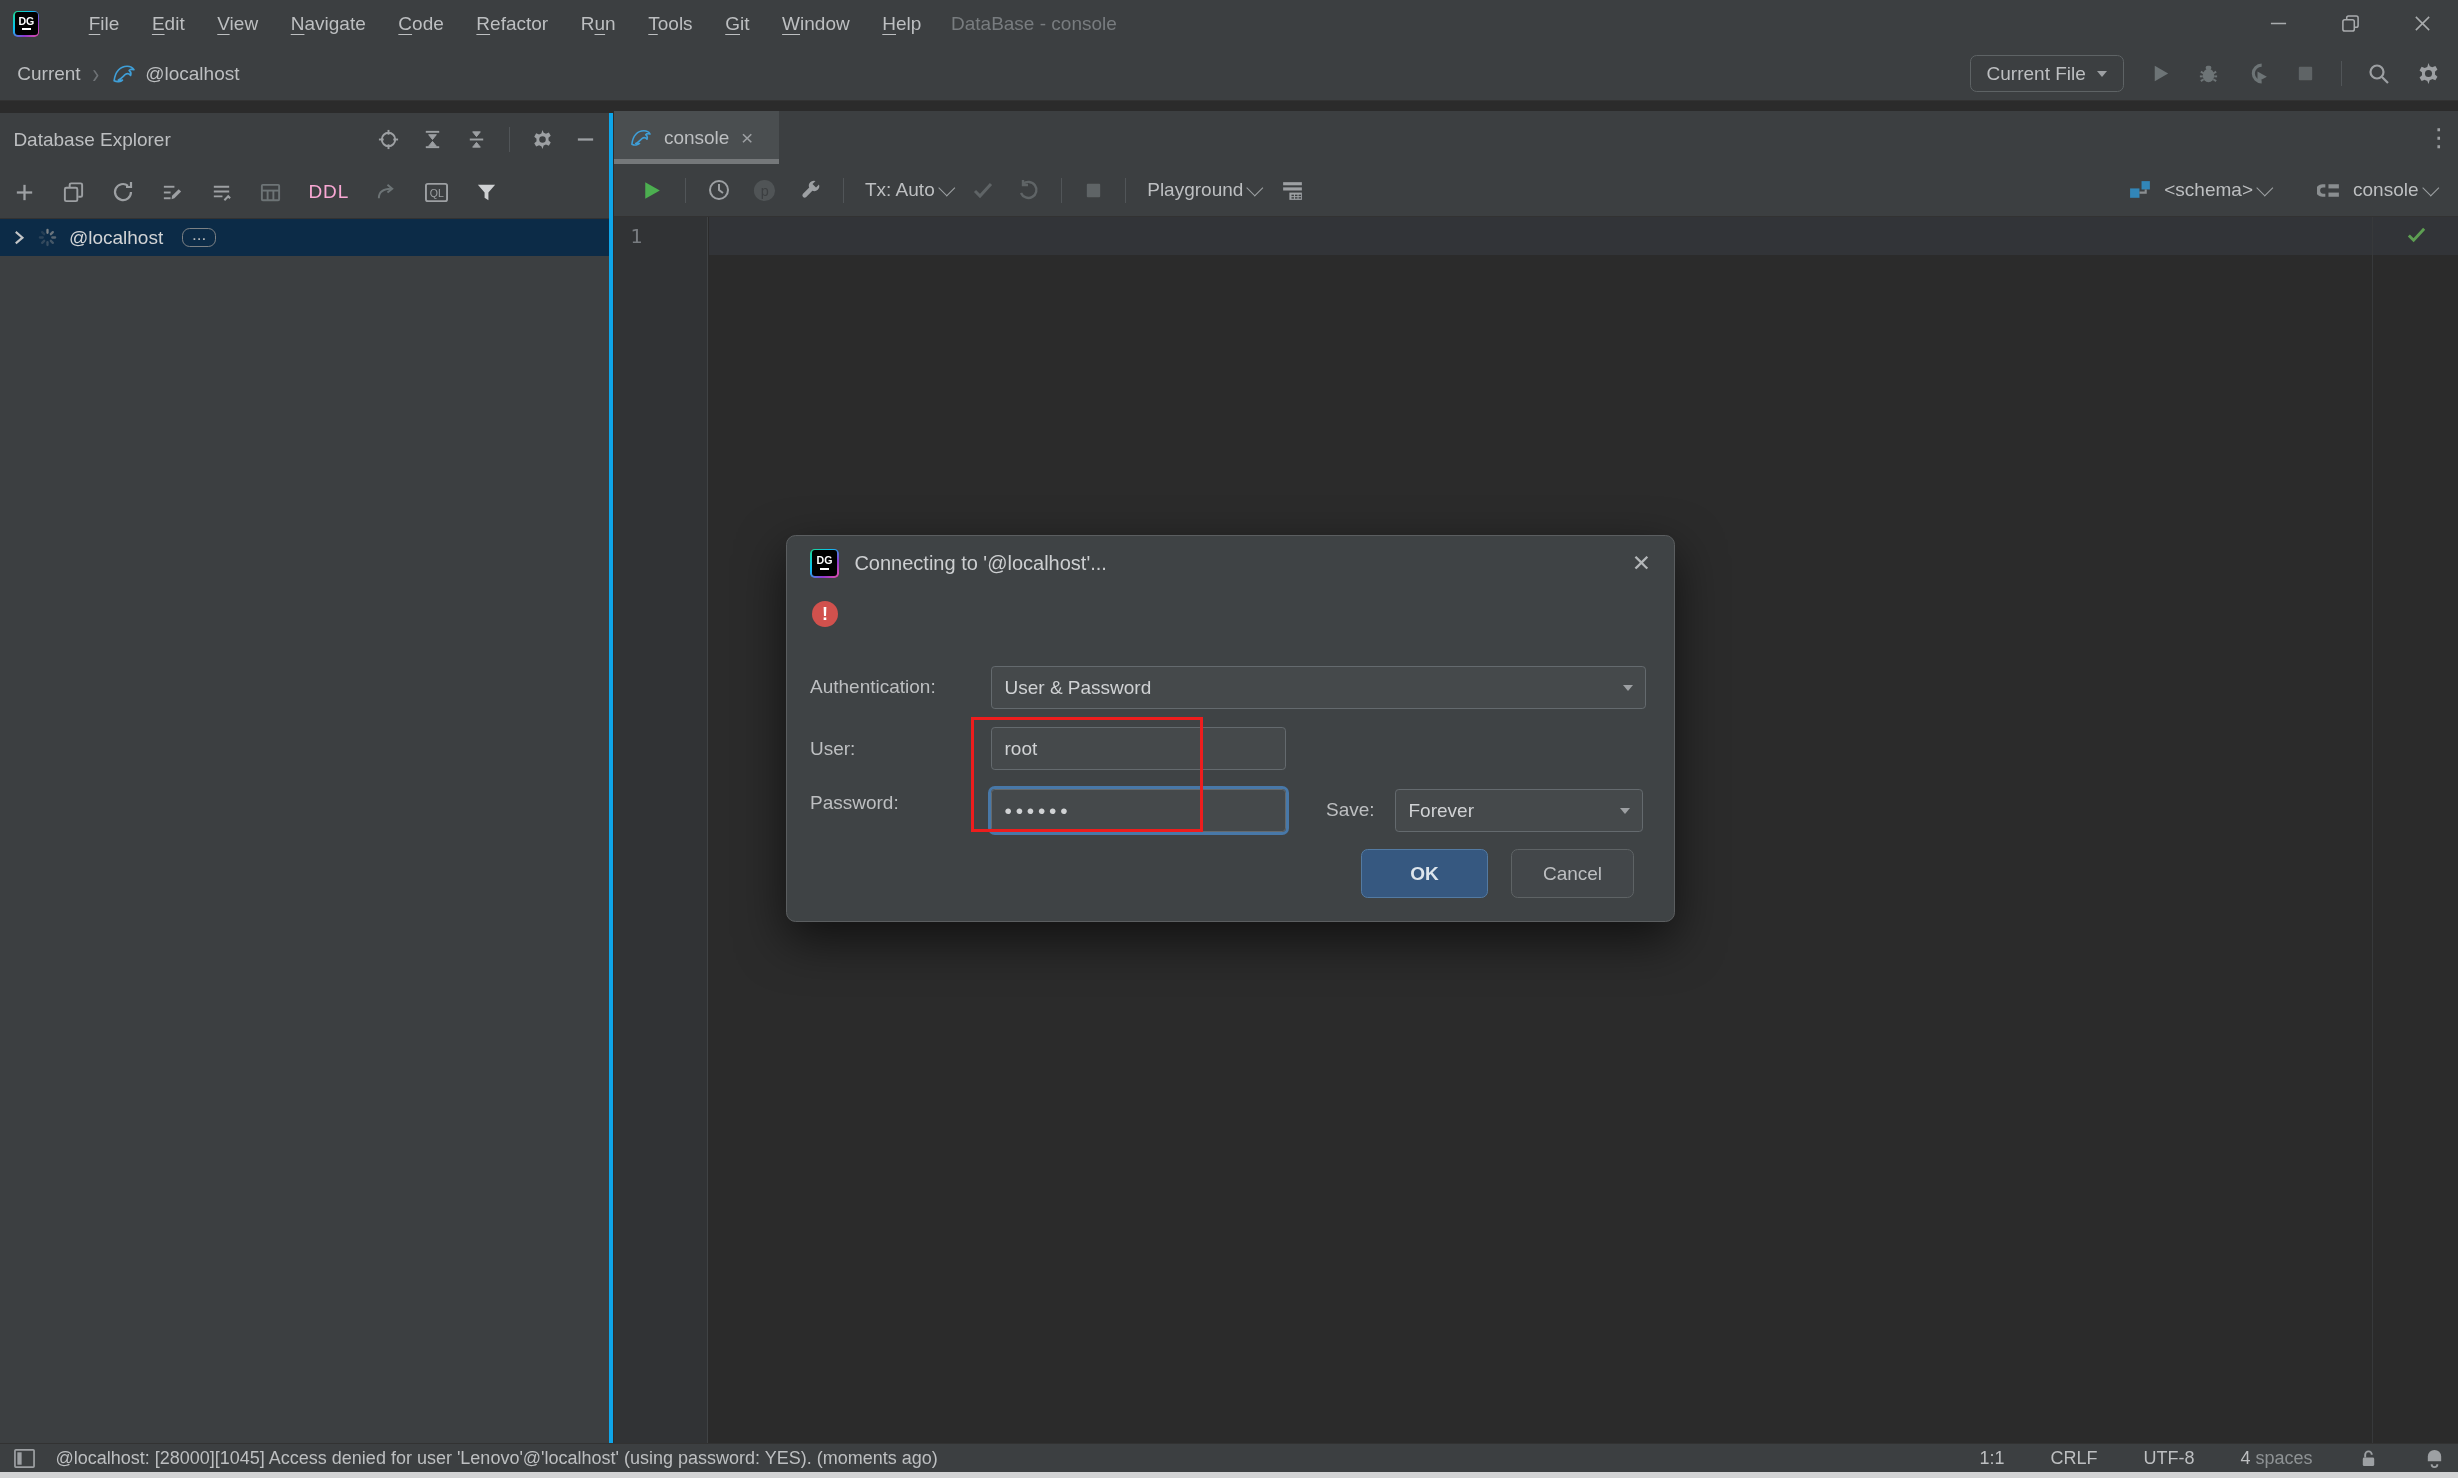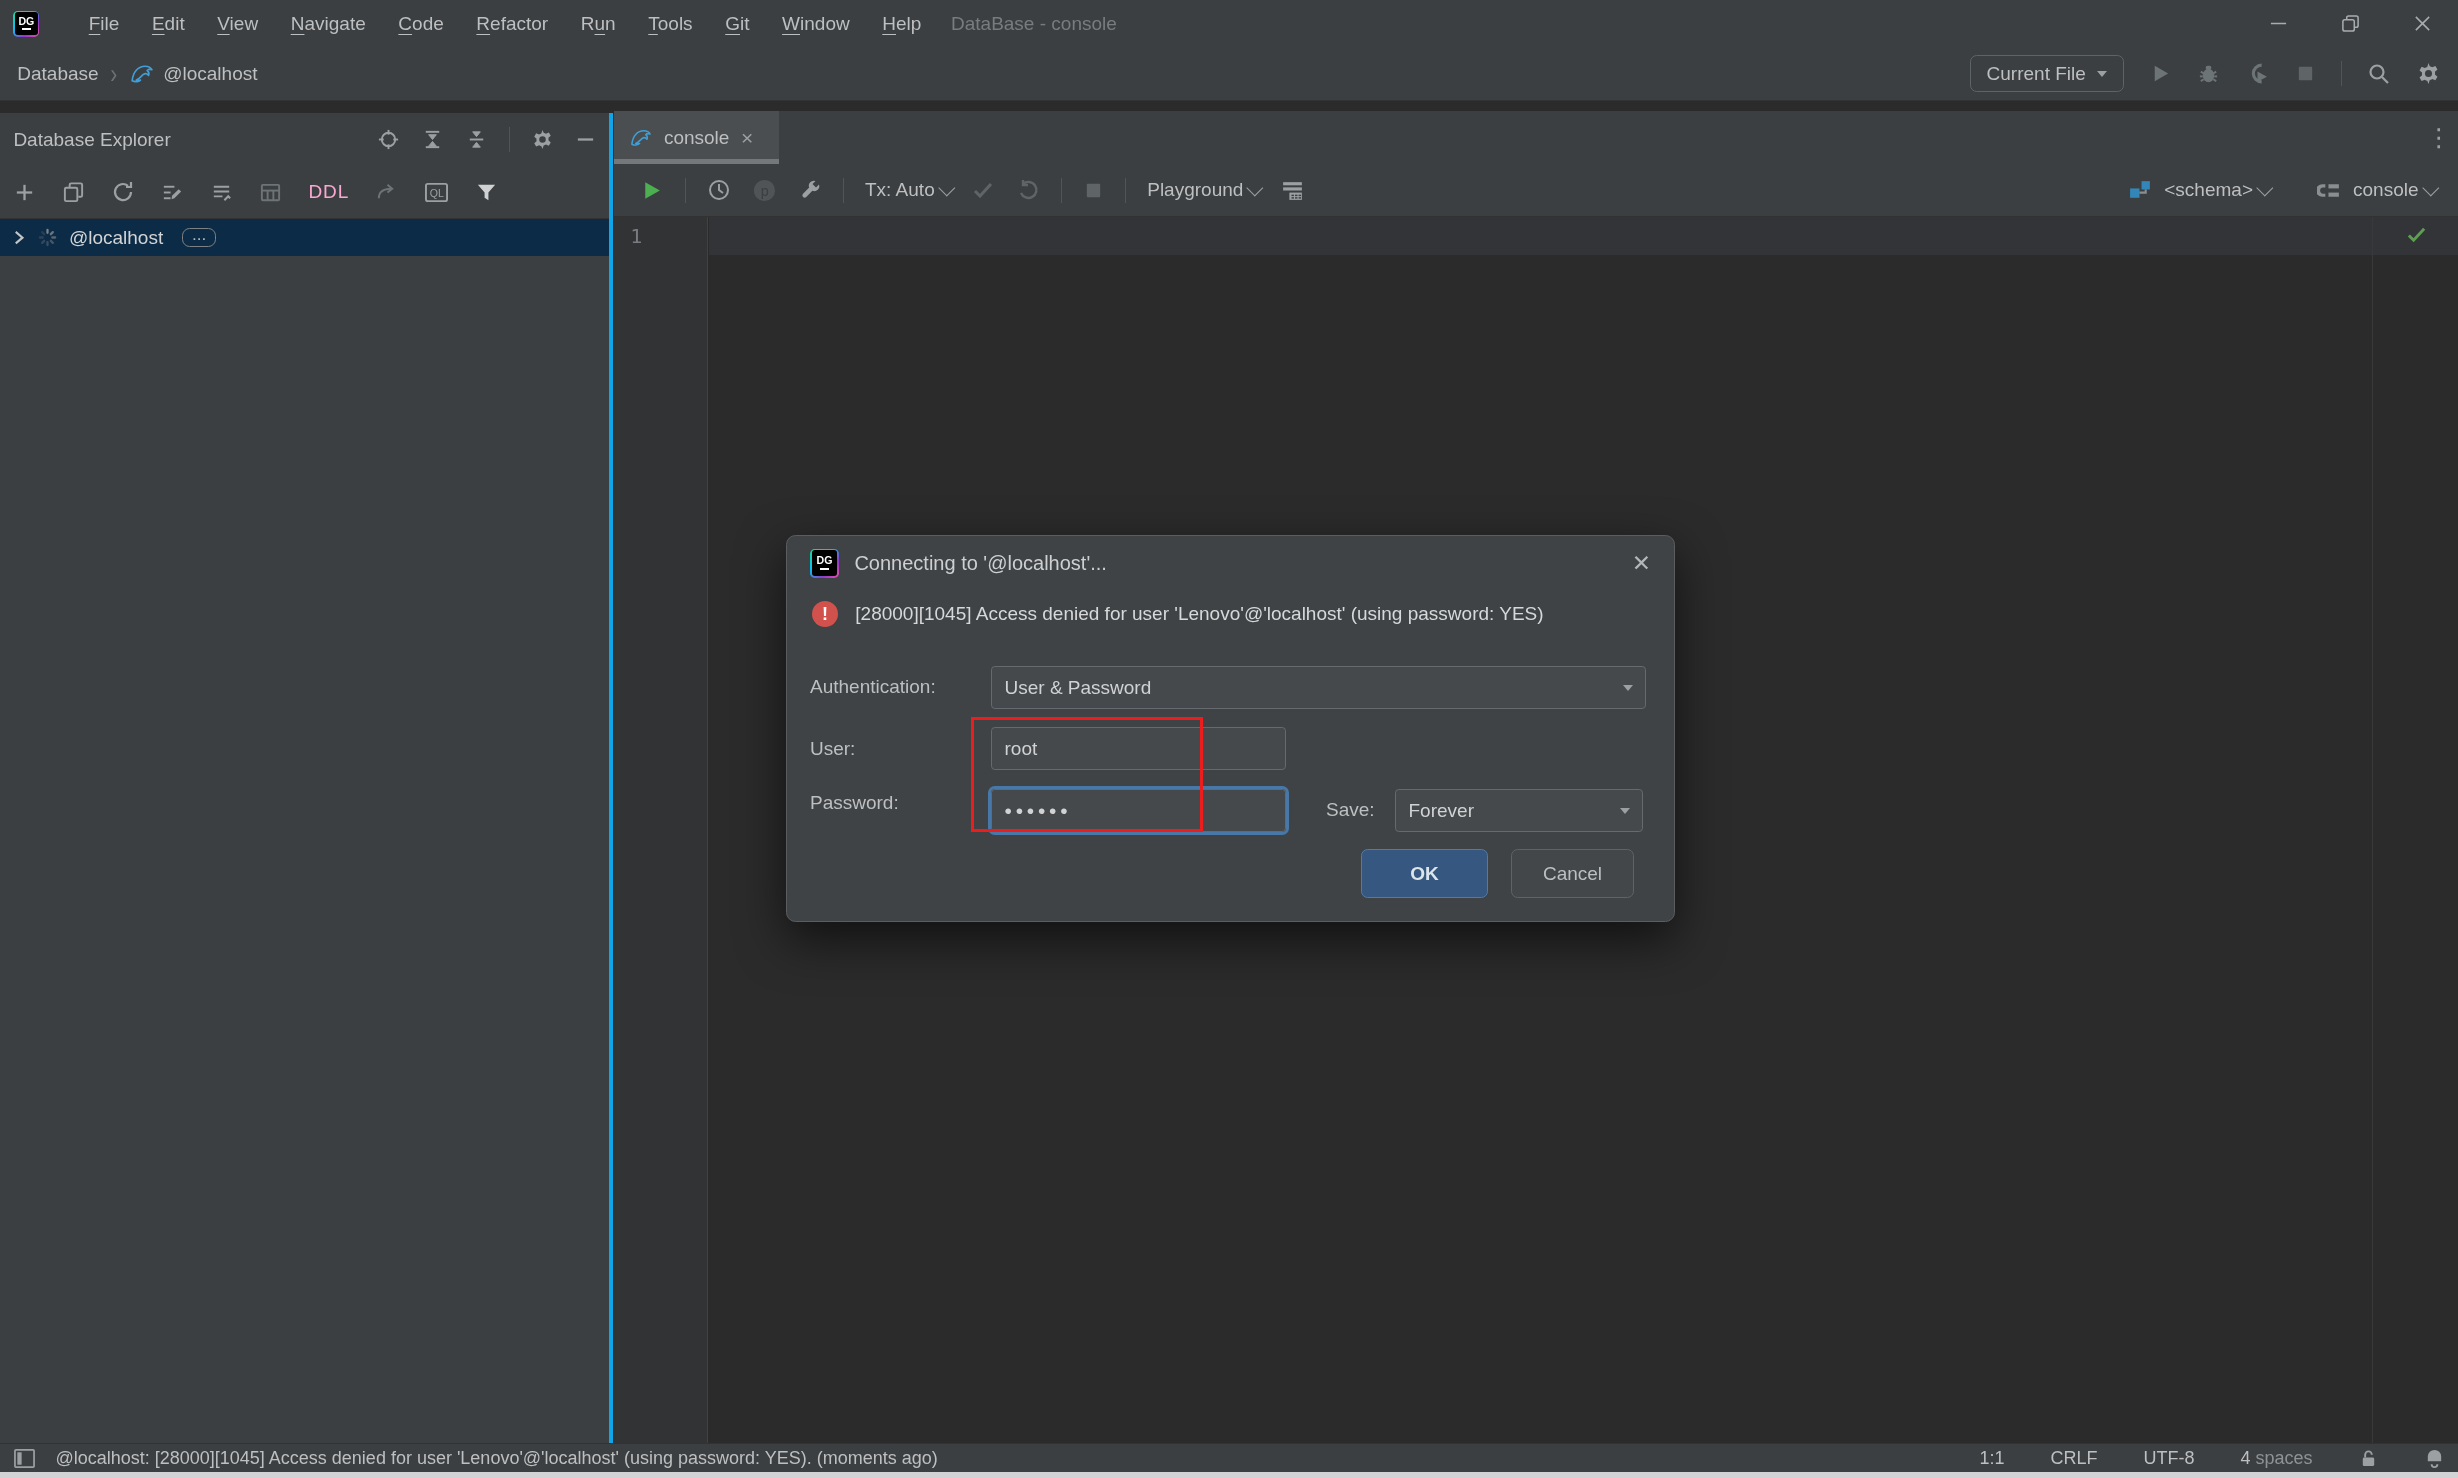--- a/index.html
+++ b/index.html
@@ -198,21 +198,21 @@
         <svg width="19" height="19" viewBox="0 0 20 20" stroke="#a9acae" stroke-width="1.6">
             <line x1="3" y1="3" x2="17" y2="17"></line>
             <line x1="17" y1="3" x2="3" y2="17"></line>
           </svg>
       </span>
     </div>
   </div>
 
   <div id="navbar">
     <div id="breadcrumb">
-      <span>Database</span>
+      <span>Current</span>
       <span class="crumb-sep">›</span>
       <span class="ico">
         <svg width="25" height="25" viewBox="0 0 24 24">
           <path d="M3 19 C4 10 9 5 15.5 5 C18.5 5 20.8 6.2 22 8.4 C20 7.6 18.4 8 17.4 9.1 C18.9 10.2 19.4 12.2 18.8 13.8 C17.4 12.2 15.4 11.8 13.8 12.9 C11.8 14.4 10 17.2 7 18.2 C8.4 18.8 9.9 18.7 11 18.3 C9.4 19.9 5.8 20.4 3 19 Z" fill="none" stroke="#3f9fd8" stroke-width="1.6" stroke-linejoin="round"></path>
         </svg>
       </span>
       <span>@localhost</span>
     </div>
     <div id="navbar-right">
       <span id="run-config">
@@ -522,21 +522,20 @@
             <span>DG</span>
             <span class="bar"></span>
           </span>
       </span>
       <span id="dialog-title">Connecting to '@localhost'...</span>
       <span id="dialog-close">✕</span>
     </div>
 
     <div id="dialog-error">
       <span class="err-ico">!</span>
-      <span class="msg">[28000][1045] Access denied for user 'Lenovo'@'localhost' (using password: YES)</span>
     </div>
 
     <span class="dlg-label" id="auth-label">Authentication:</span>
     <div class="field" id="auth-field">
       <span>User &amp; Password</span>
       <span class="dd-caret"></span>
     </div>
 
     <span class="dlg-label" id="user-label">User:</span>
     <div class="field" id="user-field">

